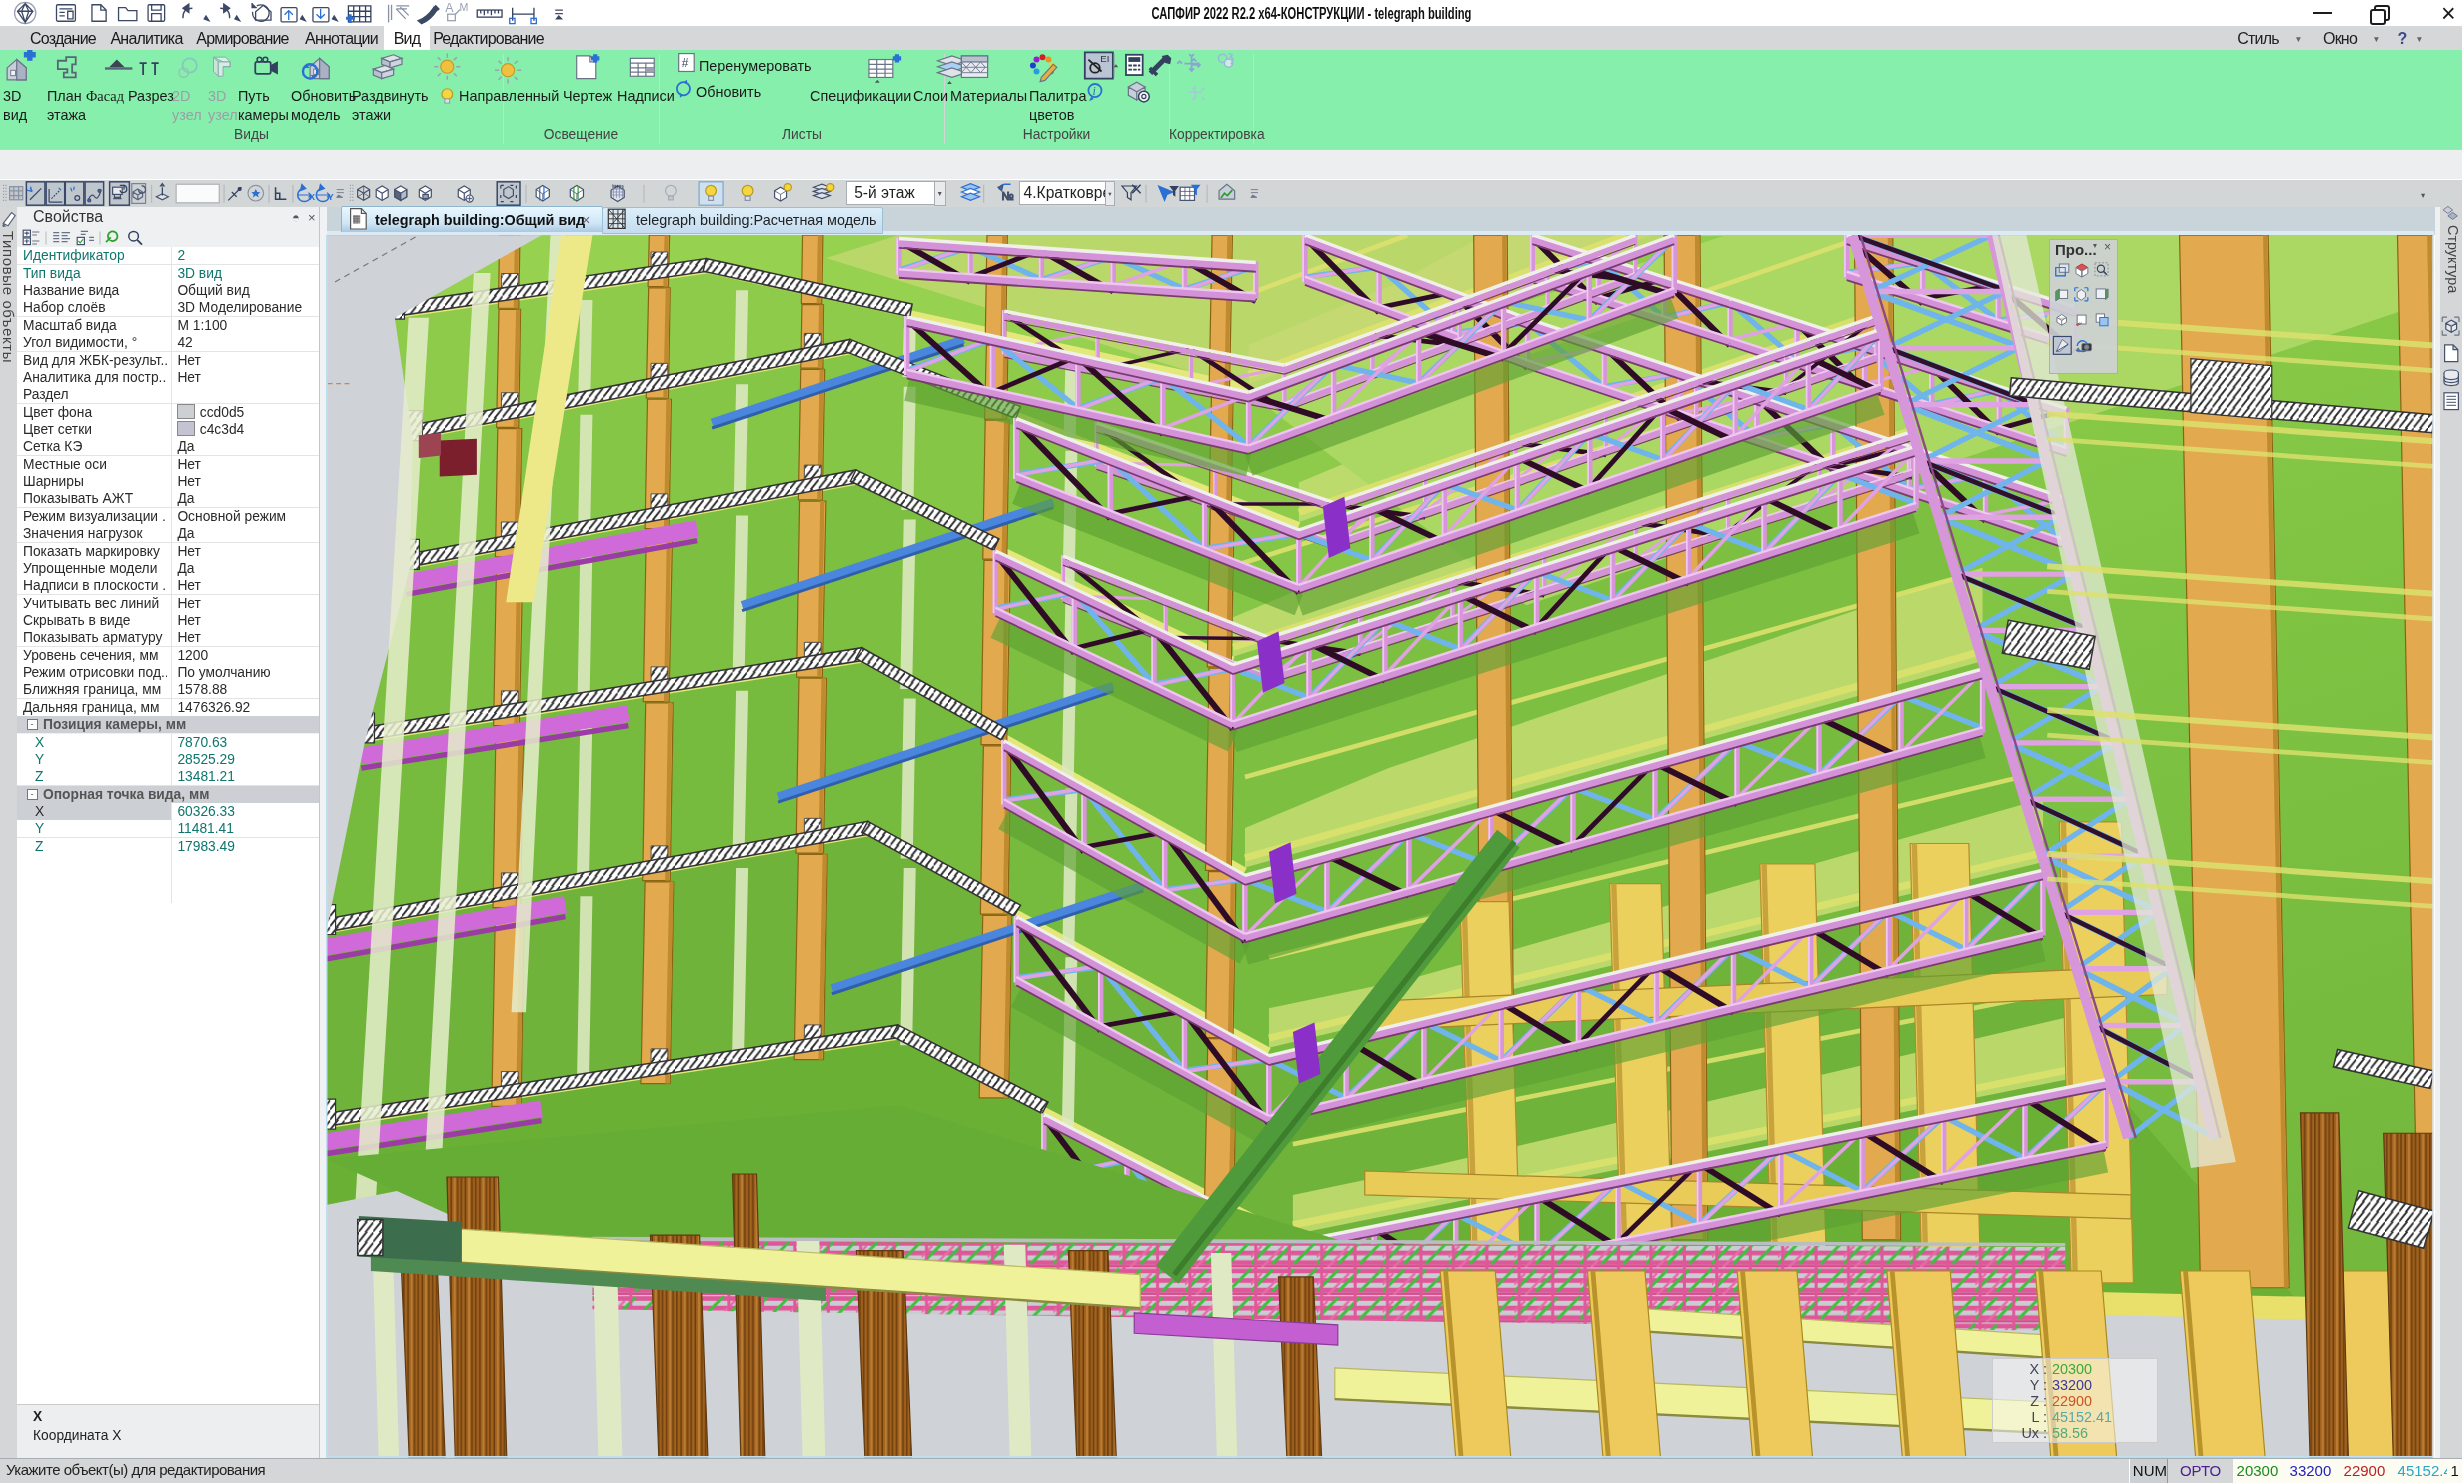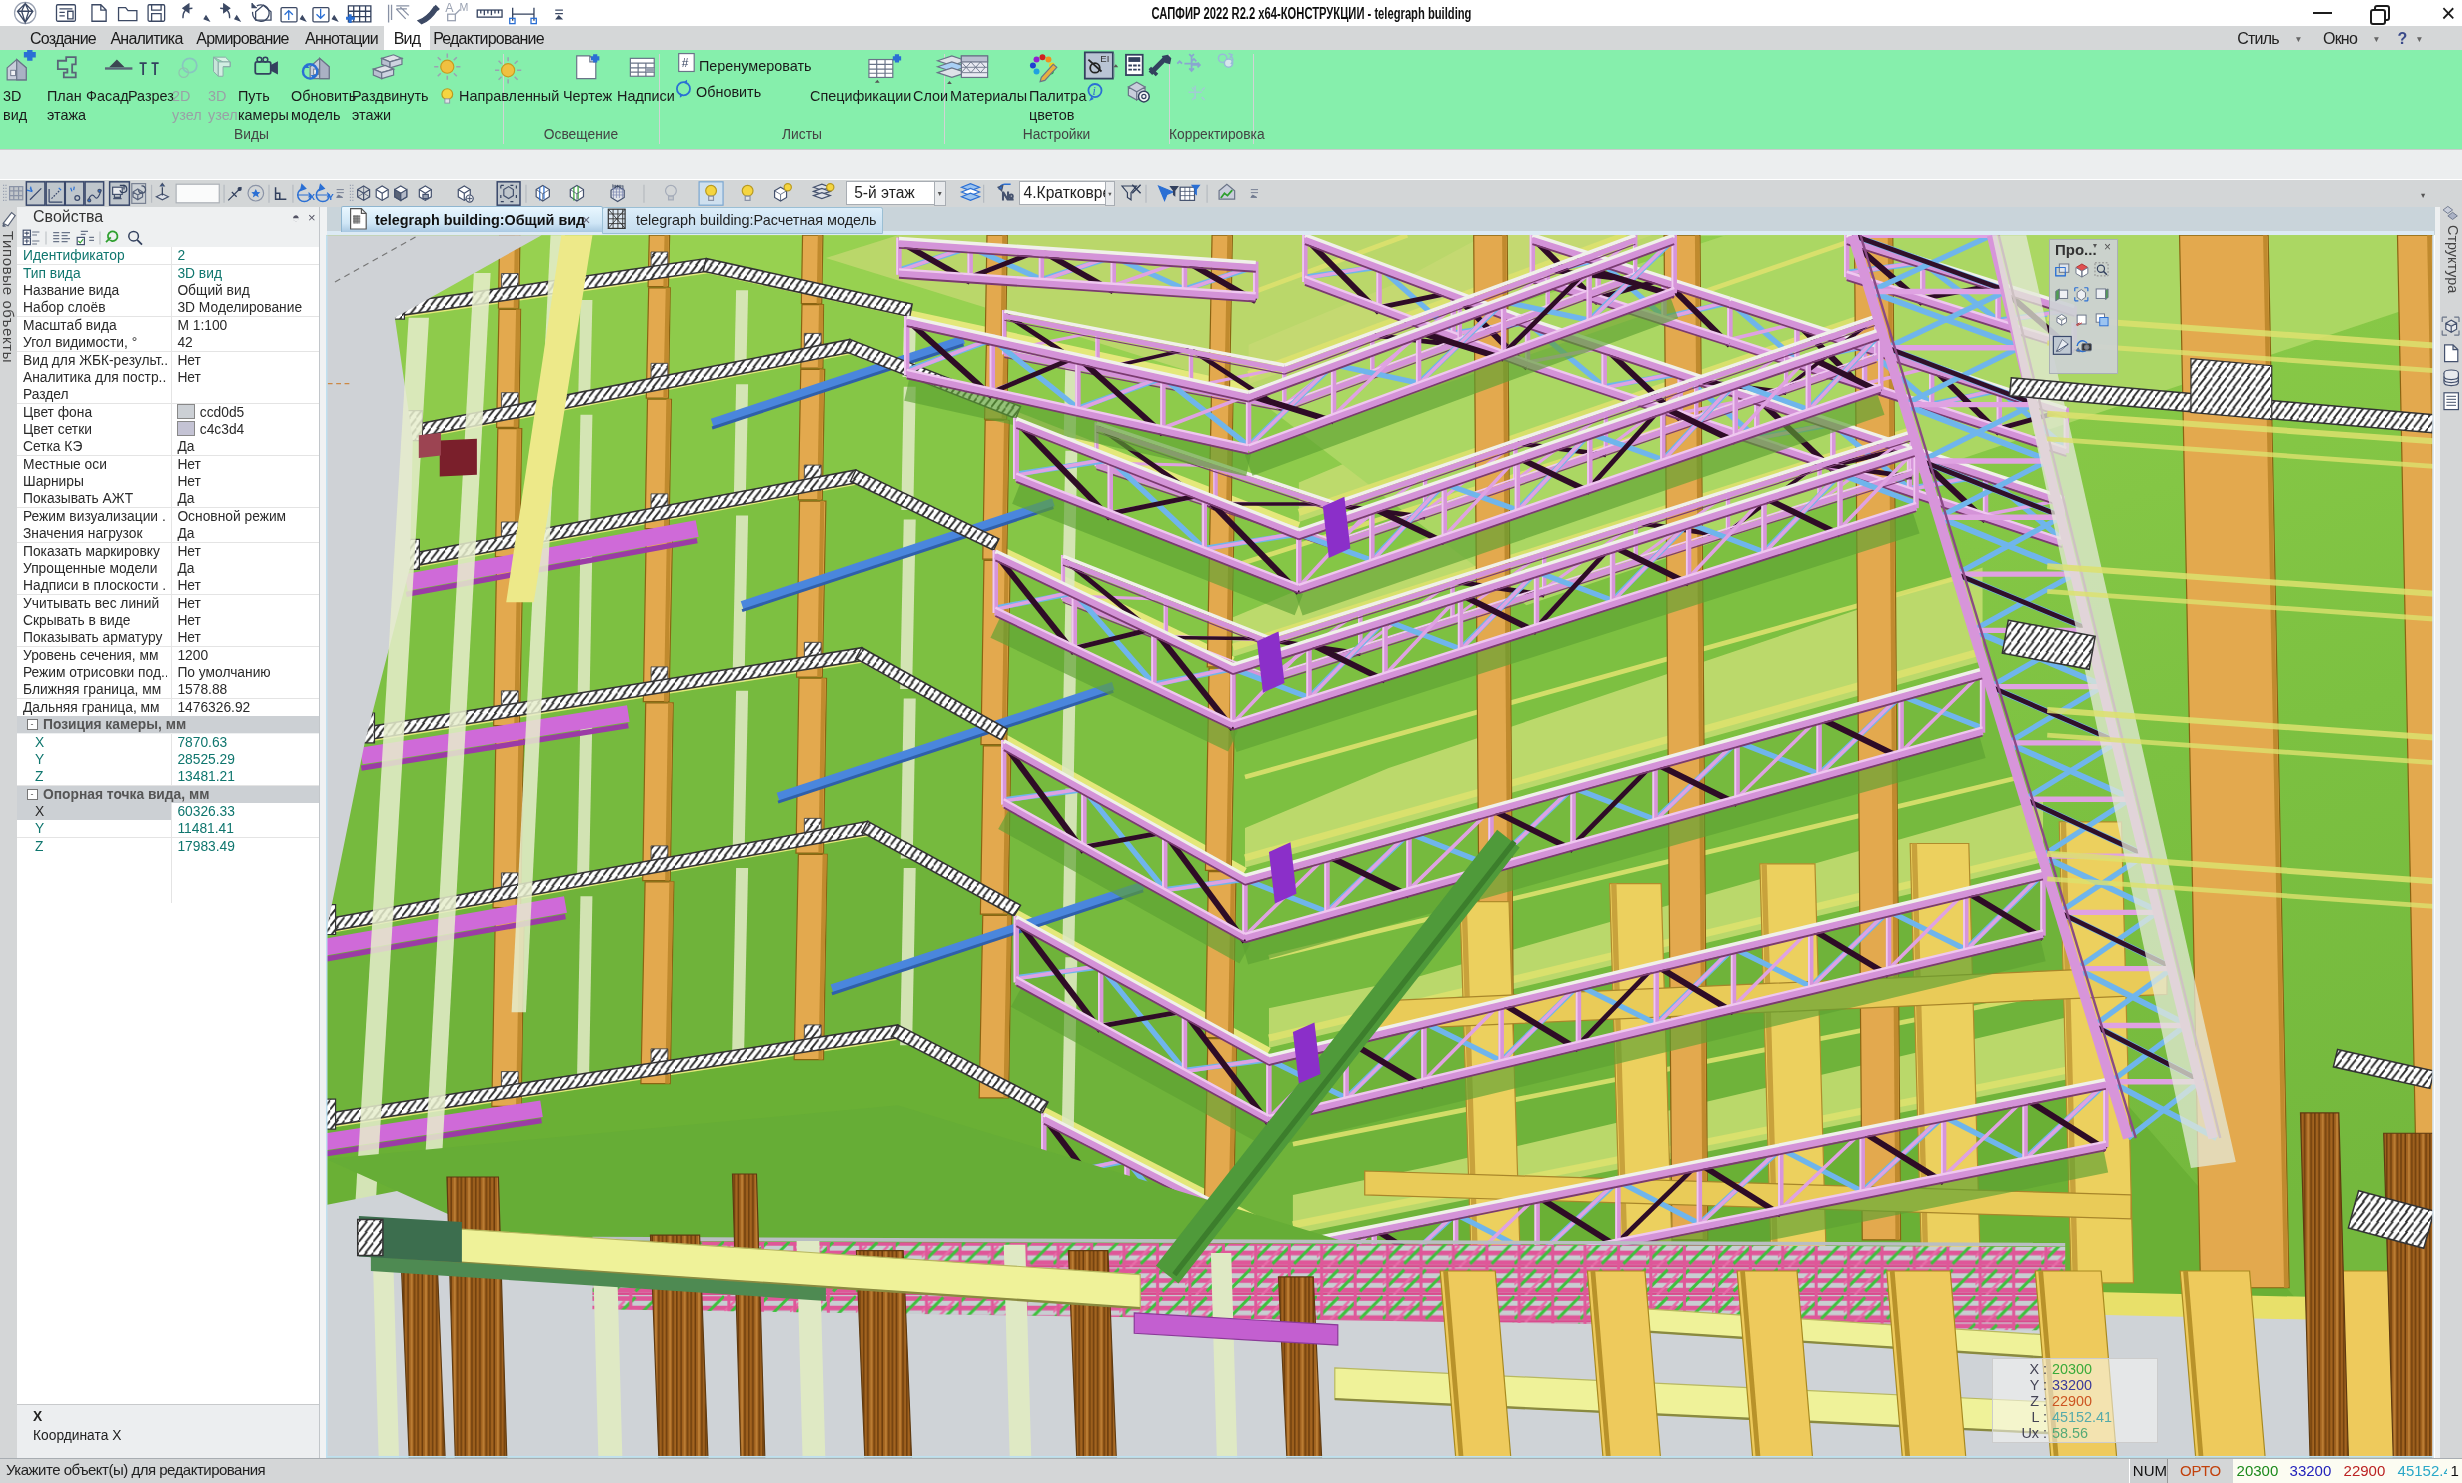--- a/index.html
+++ b/index.html
@@ -85,21 +85,21 @@
 <div class="gsep" style="left:1169px"></div>
 <div class="gsep" style="left:1253px"></div>
 <div class="glabel" style="left:0px;width:503px">Виды</div>
 <div class="glabel" style="left:503px;width:156px">Освещение</div>
 <div class="glabel" style="left:659px;width:286px">Листы</div>
 <div class="glabel" style="left:944px;width:225px">Настройки</div>
 <div class="glabel" style="left:1169px;width:84px;left:1169px">Корректировка</div>
 </div>
 <div class="blabel" style="left:3px;top:87px;width:33px;">3D<br>вид</div>
 <div class="blabel" style="left:47px;top:87px;width:44px;">План<br>этажа</div>
-<div class="blabel" style="left:86px;top:87px;width:40px;">Фасад</div>
+<div class="blabel" style="left:86px;top:87px;width:40px;font-family:Liberation Serif, serif;">Фасад</div>
 <div class="blabel" style="left:128px;top:87px;width:41px;">Разрез</div>
 <div class="blabel" style="left:172px;top:87px;width:34px;color:#9aa0a6;">2D<br>узел</div>
 <div class="blabel" style="left:208px;top:87px;width:32px;color:#9aa0a6;">3D<br>узел</div>
 <div class="blabel" style="left:238px;top:87px;width:53px;">Путь<br>камеры</div>
 <div class="blabel" style="left:291px;top:87px;width:59px;">Обновить<br>модель</div>
 <div class="blabel" style="left:352px;top:87px;width:74px;">Раздвинуть<br>этажи</div>
 <div class="blabel" style="left:459px;top:87px;width:95px;">Направленный</div>
 <div class="blabel" style="left:563px;top:87px;width:52px;">Чертеж</div>
 <div class="blabel" style="left:617px;top:87px;width:52px;">Надписи</div>
 <div class="blabel" style="left:699px;top:57px;width:102px;text-align:left">Перенумеровать</div>
@@ -658,21 +658,21 @@
 <ellipse cx="17" cy="95" rx="12" ry="5" fill="#e8eaee"></ellipse>
       <path d="M5 95 v16 c0 3 5 5 12 5 s12 -2 12 -5 v-16" fill="#e8eaee"></path>
       <path d="M5 101 c0 3 5 5 12 5 s12 -2 12 -5 M5 106 c0 3 5 5 12 5 s12 -2 12 -5"></path>
 <rect x="5" y="128" width="24" height="28" fill="#fff"></rect>
       <path d="M9 134 h16 M9 139 h16 M9 144 h16 M9 149 h16" stroke="#6a7488"></path>
 </g>
   </svg>
 <div class="abs" style="left:0;top:1458px;width:2462px;height:26px;background:#d4d6d7;border-top:0.6px solid #a8adb2"></div>
 <div class="abs" style="left:6px;top:1461px;font-size:15px;color:#222;letter-spacing:-0.5px">Укажите объект(ы) для редактирования</div>
 <div class="abs" style="left:2129px;top:1459px;width:37px;height:24.6px;border-left:1.2px solid #fff;border-right:0.6px solid #999;font-size:15px;color:#111;line-height:24.6px;text-align:right;background:#cdd0d2">NUM</div>
-<div class="abs" style="left:2168px;top:1459px;width:65px;height:24.6px;border-right:0.6px solid #bbb;font-size:15px;color:#c2410c;line-height:24.6px;text-align:center">ОРТО</div>
+<div class="abs" style="left:2168px;top:1459px;width:65px;height:24.6px;border-right:0.6px solid #bbb;font-size:15px;color:#4c1d95;line-height:24.6px;text-align:center">ОРТО</div>
 <div class="abs" style="left:2233px;top:1459px;width:53px;height:24.6px;background:#fcfcf2;border-right:0.6px solid #bbb;font-size:15px;color:#1c8a1c;line-height:24.6px;padding-left:3.6px;overflow:hidden">20300</div>
 <div class="abs" style="left:2286px;top:1459px;width:53px;height:24.6px;background:#fcfcf2;border-right:0.6px solid #bbb;font-size:15px;color:#2222bb;line-height:24.6px;padding-left:3.6px;overflow:hidden">33200</div>
 <div class="abs" style="left:2340px;top:1459px;width:53px;height:24.6px;background:#fcfcf2;border-right:0.6px solid #bbb;font-size:15px;color:#bb2222;line-height:24.6px;padding-left:3.6px;overflow:hidden">22900</div>
 <div class="abs" style="left:2394px;top:1459px;width:53px;height:24.6px;background:#fcfcf2;border-right:0.6px solid #bbb;font-size:15px;color:#2aa8c8;line-height:24.6px;padding-left:3.6px;overflow:hidden">45152.4</div>
 <div class="abs" style="left:2447px;top:1459px;width:15.6px;height:24.6px;background:#fcfcf2;border-right:0.6px solid #bbb;font-size:15px;color:#111;line-height:24.6px;padding-left:3.6px;overflow:hidden">1</div>
 <div class="abs" style="left:319px;top:207px;width:7.2px;height:1251px;background:#f0f2f3;border-left:0.6px solid #c2c6ca"></div>
 <svg class="abs" style="left:326px;top:235px" width="2108" height="1223" viewBox="545 392 3521 2042">
 <defs>
 <linearGradient id="bgg" x1="0" y1="0" x2="0.55" y2="1">
 <stop offset="0" stop-color="#a5d75a"></stop>

